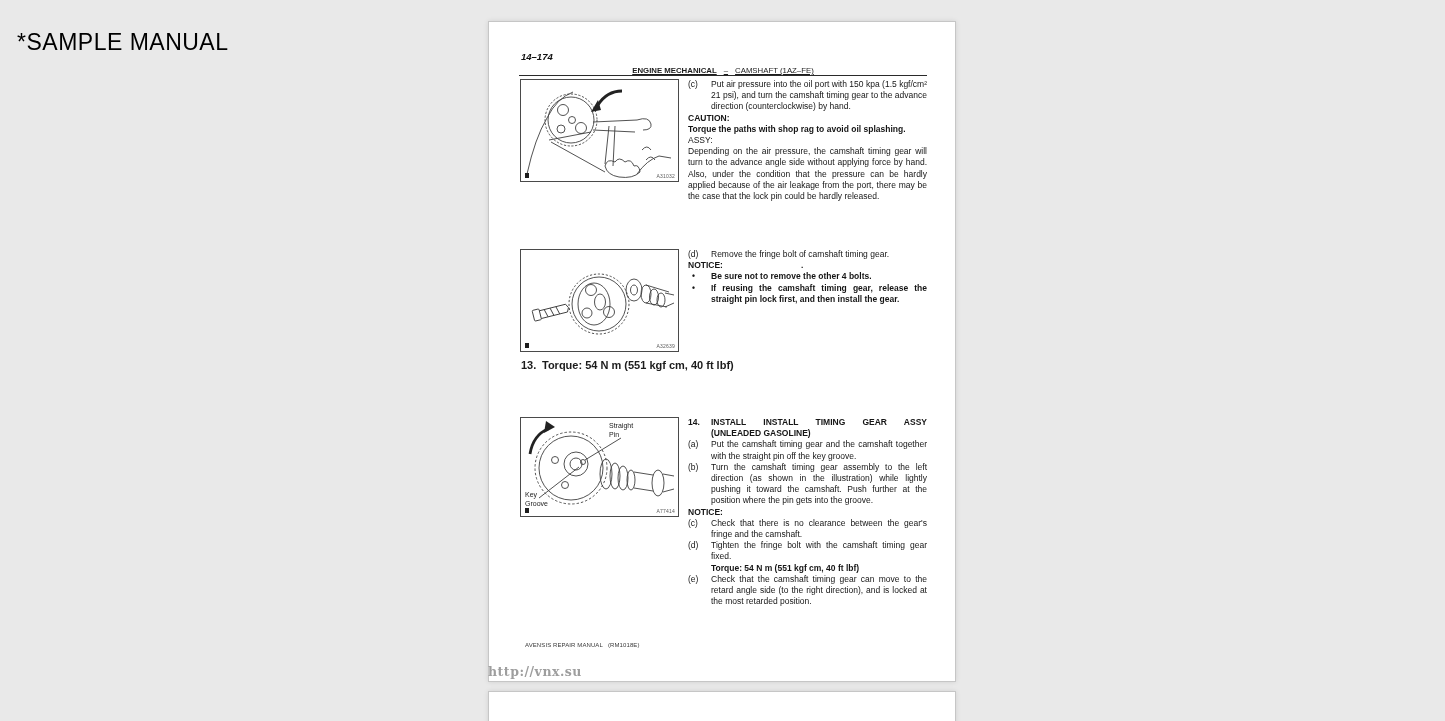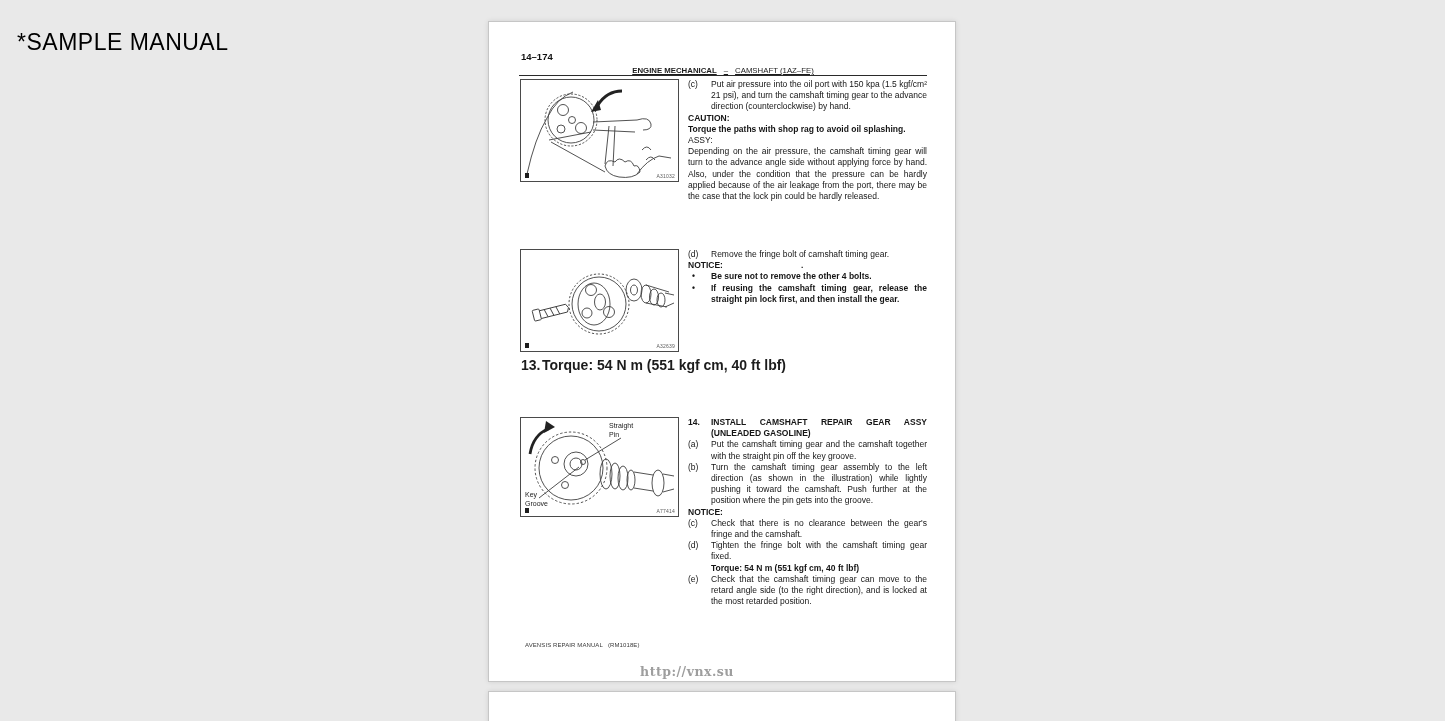--- a/index.html
+++ b/index.html
@@ -17,21 +17,21 @@
   }
 
   .page {
     position: absolute; left: 488px; width: 466px;
     background: #fff; border: 1px solid #c6c6c6;
     box-shadow: 0 0 5px rgba(0,0,0,0.10);
   }
   .page1 { top: 5px; height: 659px; }
   .page2 { top: 675px; height: 659px; }
 
-  .pgnum { position: absolute; font-weight: bold; font-size: 9.5px; color: #111; }
+  .pgnum { position: absolute; font-weight: bold; font-size: 9.5px; color: #111; font-style: italic; }
   .page1 .pgnum { left: 32px; top: 29px; }
   .page2 .pgnum { right: 33px; top: 29px; }
 
   .pghead {
     position: absolute; left: 30px; right: 28px; top: 44px;
     text-align: center; font-size: 7.8px; white-space: nowrap; text-decoration: underline;
   }
   .pghead .sec { font-weight: bold; }
   .pghead .sep { padding: 0 7px; color: #333; }
   .page1 .rule { position: absolute; left: 30px; right: 28px; top: 53px; border-top: 1.3px solid #2a2a2a; }
@@ -70,33 +70,33 @@
   .li.bullet > .lbl { left: 4px; font-weight: bold; }
   .li.bullet { font-weight: bold; }
   .b { font-weight: bold; }
   .just { text-align: justify; }
   .stretch { text-align: justify; text-align-last: justify; }
   .dot { display: inline-block; margin-left: 78px; }
   .torq { font-weight: bold; }
 
   .step13 {
     position: absolute; left: 32px; top: 338px; width: 410px;
-    font-size: 14px; line-height: 11.6px; font-weight: bold;
+    font-size: 11px; line-height: 11.6px; font-weight: bold;
   }
   .step13 .num { position: absolute; left: 0; top: 0; }
   .step13 .body { padding-left: 21px; }
 
   .footer {
     position: absolute; left: 36px; top: 620px;
     font-size: 6px; color: #3a3a3a; white-space: pre; letter-spacing: 0.1px;
   }
 
   .watermark {
     position: absolute; left: 488px; top: 648px; width: 398px;
-    text-align: center;
+    text-align: left;
     font-family: "DejaVu Serif", serif; font-weight: bold;
     font-size: 12.5px; color: #9e9e9e; letter-spacing: 0.5px;
     z-index: 6;
   }
 
   svg .ln { fill: none; stroke: #3e3e3e; stroke-width: 0.9; }
   svg .thick { fill: none; stroke: #222; stroke-width: 2.8; }
   svg .fillb { fill: #222; stroke: none; }
 </style>
 </head>
@@ -233,21 +233,21 @@
       </svg>
       <span class="figlabel lbl-sp">Straight Pin</span>
       <span class="figlabel lbl-kg">Key Groove</span>
       <span class="figmark"></span>
       <span class="figcode">A77414</span>
     </div>
 
     <div class="tcol block-14">
       <div class="li">
         <span class="lbl b">14.</span>
-        <span class="b stretch" style="display:block;">INSTALL CAMSHAFT REPAIR GEAR ASSY</span>
+        <span class="b stretch" style="display:block;">INSTALL INSTALL TIMING GEAR ASSY</span>
         <span class="b" style="display:block;">(UNLEADED GASOLINE)</span>
       </div>
       <div class="li">
         <span class="lbl">(a)</span>
         <span>Put the camshaft timing gear and the camshaft together with the straight pin off the key groove.</span>
       </div>
       <div class="li">
         <span class="lbl">(b)</span>
         <span>Turn the camshaft timing gear assembly to the left direction (as shown in the illustration) while lightly pushing it toward the camshaft. Push further at the position where the pin gets into the groove.</span>
       </div>

